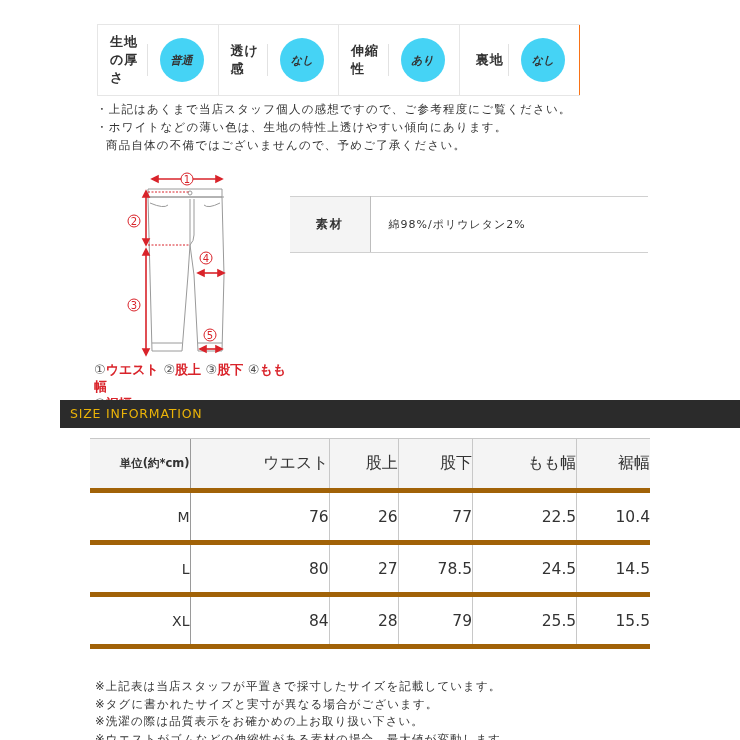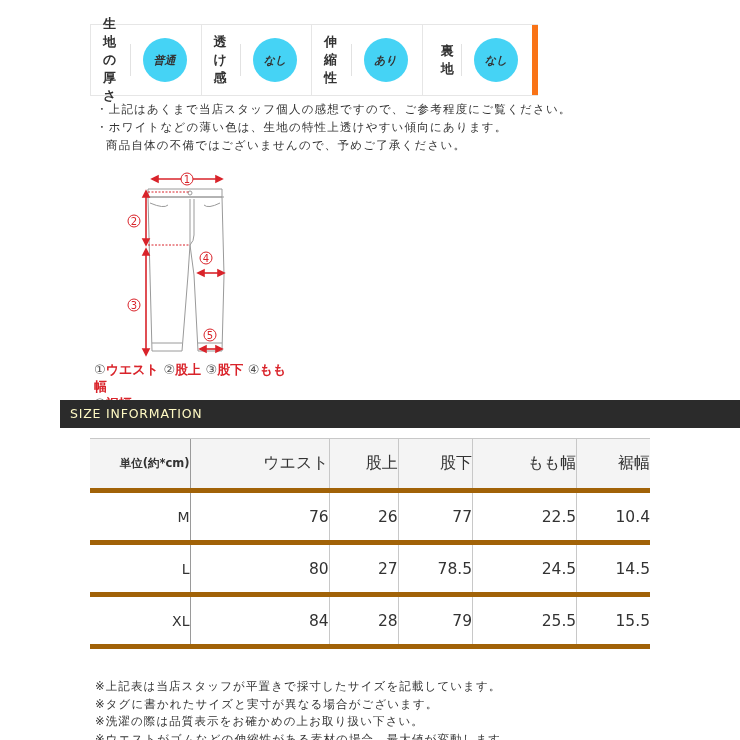--- a/index.html
+++ b/index.html
@@ -1,23 +1,23 @@
 <!DOCTYPE html>
 <html><head>
   <meta charset="utf-8">
   <style>
     * { box-sizing: border-box; margin: 0; padding: 0; }
     html, body { width: 740px; height: 740px; background: #ffffff; overflow: hidden; }
     body { font-family: "DejaVu Sans", "Liberation Sans", sans-serif; color: #333; position: relative; }
 
     
-    .attrs { position: absolute; left: 90px; top: 24px; width: 448px; height: 72px; display: flex; border-top: 1px solid #e6e6e6; border-bottom: 1px solid #e6e6e6; }
+    .attrs { position: absolute; left: 97px; top: 24px; width: 483px; height: 72px; display: flex; border-top: 1px solid #e6e6e6; border-bottom: 1px solid #e6e6e6; }
     .attr { flex: 1; display: flex; align-items: center; justify-content: space-between; padding: 0 14px 0 12px; border-left: 1px solid #e6e6e6; }
     .attr:first-child { border-left: 1px solid #e6e6e6; }
-    .attr:last-child { border-right: 6px solid #f97316; }
+    .attr:last-child { border-right: 1px solid #f97316; }
     .attr-label { font-size: 13px; font-weight: bold; color: #333; flex: 1; text-align: left; letter-spacing: 1px; }
     .attr:last-child .attr-label { text-align: center; }
     .attr-sep { width: 1px; height: 32px; background: #e2e2e2; margin-right: 12px; }
     .badge { width: 44px; height: 44px; border-radius: 50%; background: #45d3f5; display: flex; align-items: center; justify-content: center; font-size: 11px; font-weight: bold; color: #333; font-style: italic; }
 
     
     .notes { position: absolute; left: 96px; top: 100px; font-size: 11.5px; line-height: 18px; color: #333; letter-spacing: 1.2px; }
     .notes .indent { padding-left: 10px; }
 
     
@@ -26,21 +26,21 @@
     .legend .num { color: #555; font-weight: normal; }
 
     
     .spec { position: absolute; left: 290px; top: 196px; width: 358px; border-collapse: collapse; }
     .spec td { height: 56px; border-bottom: 1px solid #d0d0d0; font-size: 11px; color: #333; }
     .spec tr:first-child td { border-top: 1px solid #d0d0d0; }
     .spec td.k { width: 80px; background: #f4f4f4; text-align: center; font-weight: bold; border-right: 1px solid #bdbdbd; font-size: 12px; letter-spacing: 2px; }
     .spec td.v { padding-left: 18px; letter-spacing: 1px; }
 
     
-    .size-bar { position: absolute; left: 60px; top: 400px; width: 680px; height: 28px; background: #2b2b2b; color: #fef9c3; font-size: 12.5px; padding-left: 10px; line-height: 28px; letter-spacing: 0.8px; }
+    .size-bar { position: absolute; left: 60px; top: 400px; width: 680px; height: 28px; background: #2b2b2b; color: #eab308; font-size: 12.5px; padding-left: 10px; line-height: 28px; letter-spacing: 0.8px; }
 
     
     .size { position: absolute; left: 90px; top: 438px; width: 560px; border-collapse: collapse; }
     .size th, .size td { text-align: right; border-bottom: 5px solid #a16207; border-left: 1px solid #c8c8c8; color: #333; }
     .size tr > *:first-child { border-left: none; }
     .size th { height: 52px; background: #f4f4f4; font-weight: normal; font-size: 16px; border-top: 1px solid #c8c8c8; }
     .size th.unit { font-size: 11.5px; font-weight: bold; width: 100px; }
     .size td { height: 52px; font-size: 15.5px; }
     .size td.sz { font-size: 14px; }
     .size th:nth-child(2), .size td:nth-child(2) { border-left: 1px solid #9a9a9a; }
@@ -145,20 +145,24 @@
   <span><span class="num">①</span><span>ウエスト</span></span>
   <span><span class="num">②</span><span>股上</span></span>
   <span><span class="num">③</span><span>股下</span></span>
   <span><span class="num">④</span><span>もも幅</span></span>
   <br>
   <span><span class="num">⑤</span><span>裾幅</span></span>
 </div>
 
 <table class="spec">
   <tbody>
+      <tr>
+    <td class="k">素材</td>
+    <td class="v">綿98%/ポリウレタン2%</td>
+  </tr>
 </tbody>
   </table>
 
 <div class="size-bar">SIZE INFORMATION</div>
 
 <table class="size">
   <tbody>
       <tr>
     <th class="unit">単位(約*cm)</th>
     <th>ウエスト</th>

